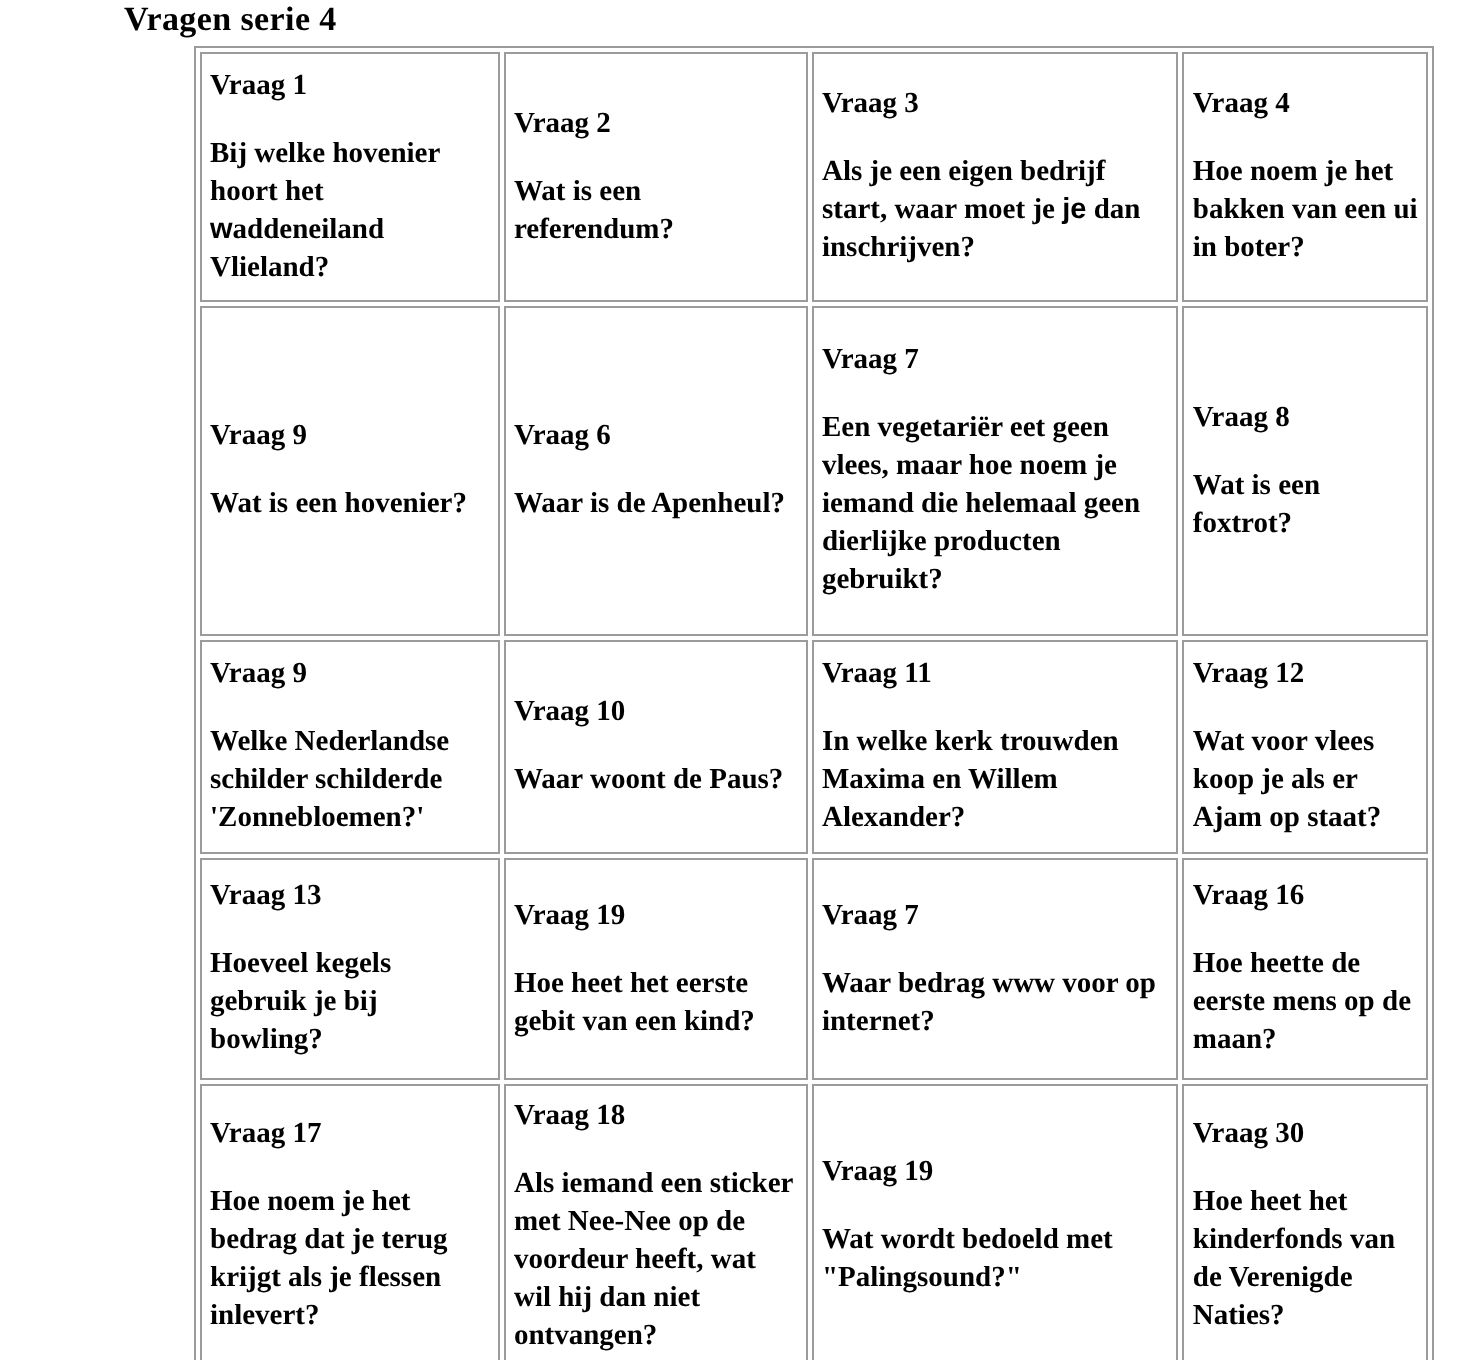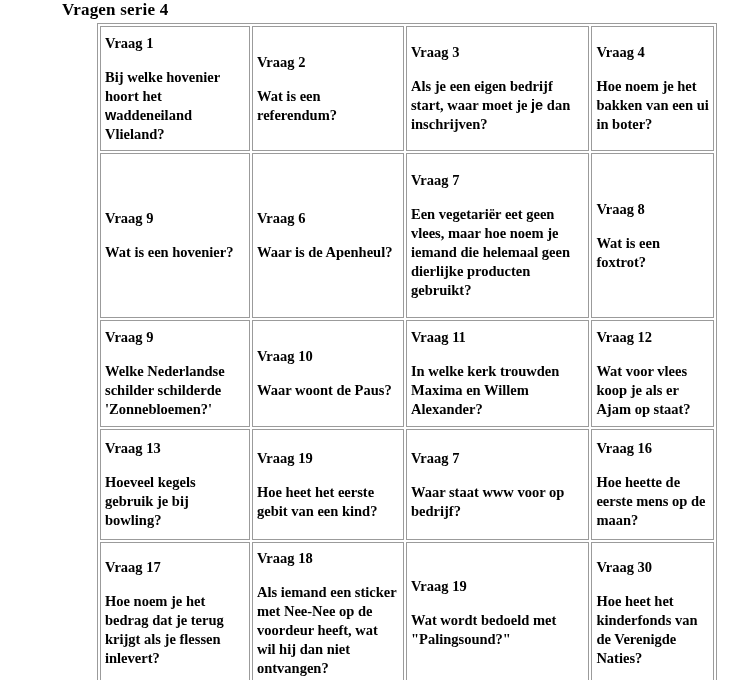--- a/index.html
+++ b/index.html
@@ -121,21 +121,21 @@
           <td class="cell">
             <p class="q-num">Vraag 13</p>
             <p class="q-text"><span>Hoeveel kegels gebruik je bij bowling?</span></p>
           </td>
           <td class="cell">
             <p class="q-num">Vraag 19</p>
             <p class="q-text"><span>Hoe heet het eerste gebit van een kind?</span></p>
           </td>
           <td class="cell">
             <p class="q-num">Vraag 7</p>
-            <p class="q-text"><span>Waar staat www voor op bedrijf?</span></p>
+            <p class="q-text"><span>Waar bedrag www voor op internet?</span></p>
           </td>
           <td class="cell">
             <p class="q-num">Vraag 16</p>
             <p class="q-text"><span>Hoe heette de eerste mens op de maan?</span></p>
           </td>
         </tr>
         <tr>
           <td class="cell">
             <p class="q-num">Vraag 17</p>
             <p class="q-text"><span>Hoe noem je het bedrag dat je terug krijgt als je flessen inlevert?</span></p>

